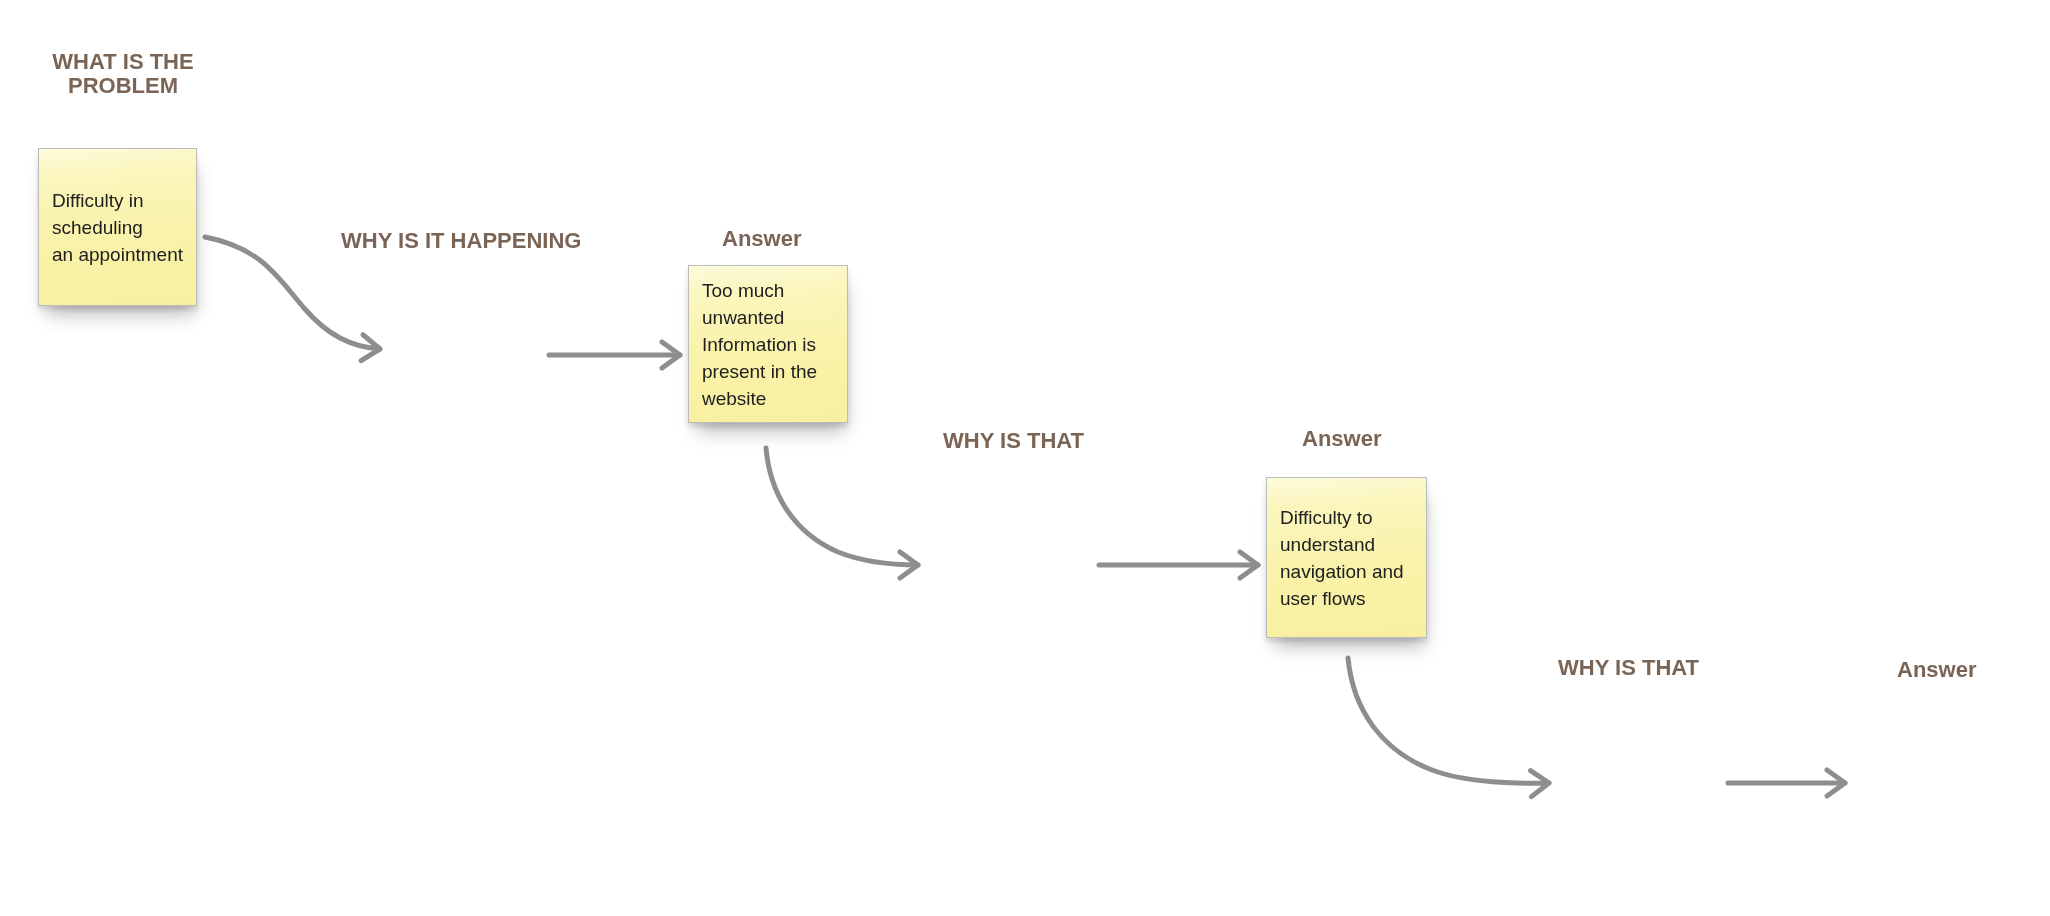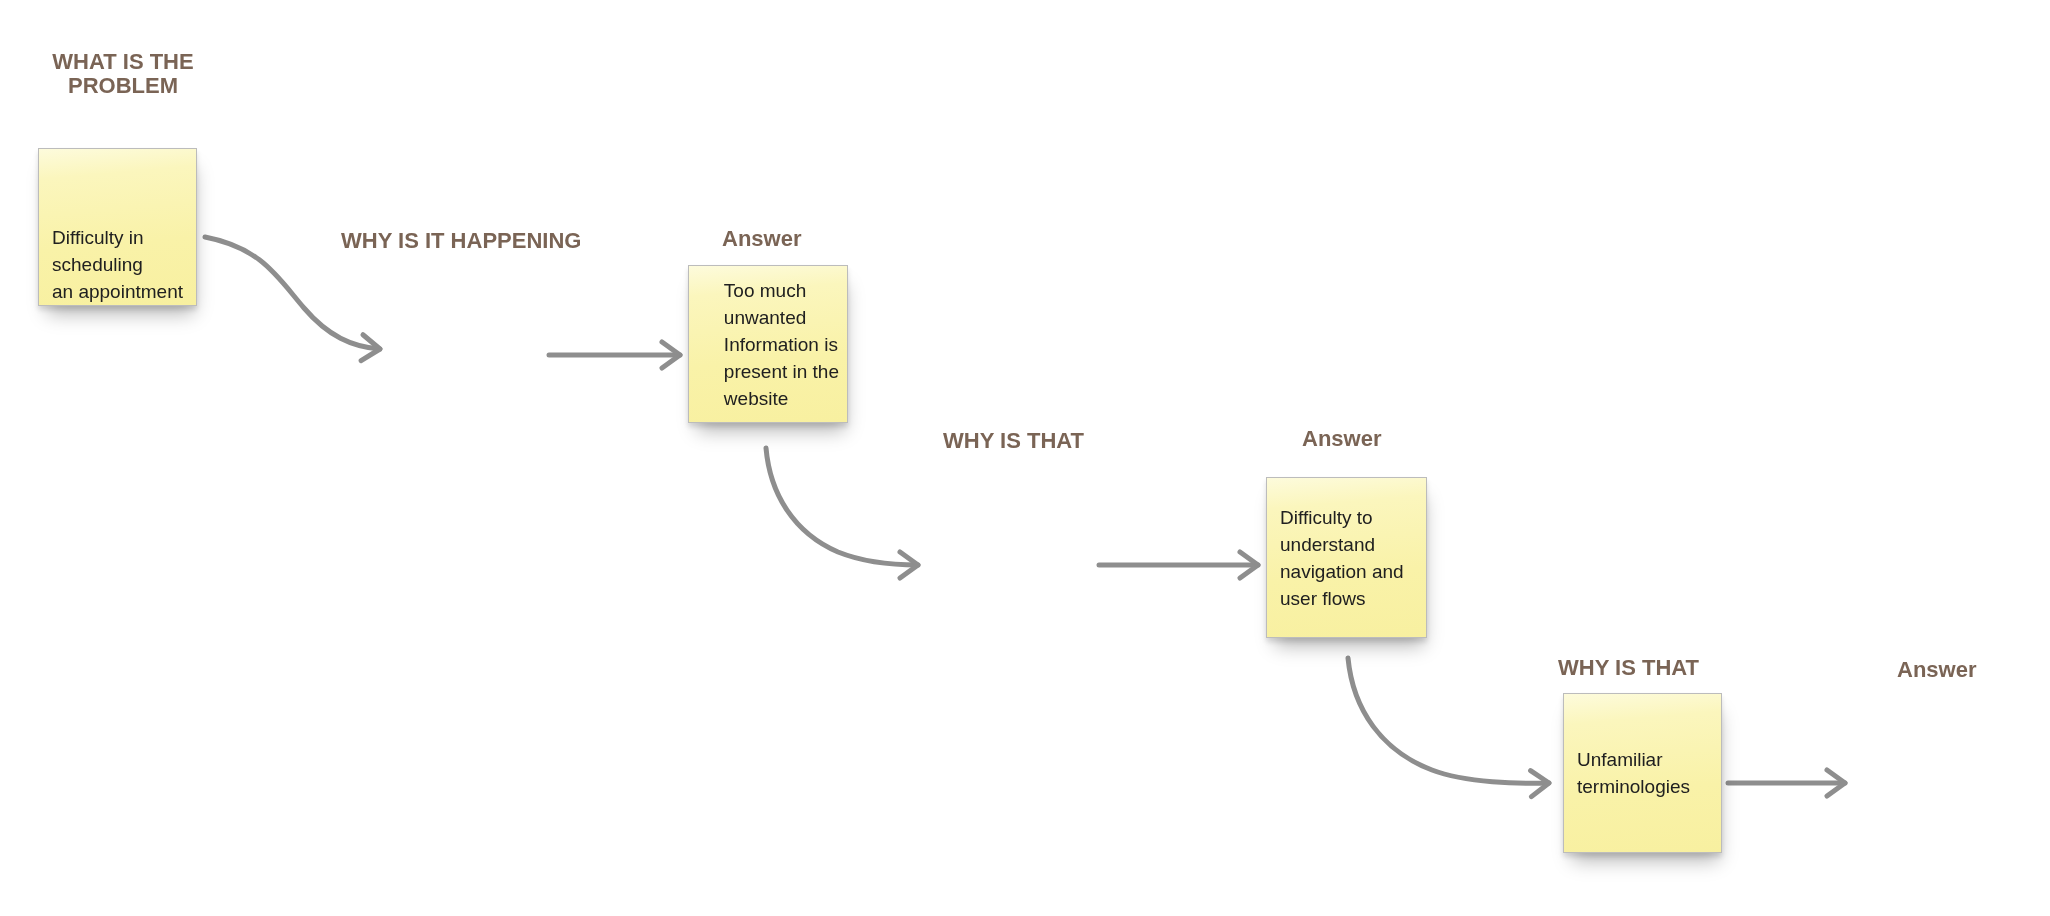--- a/index.html
+++ b/index.html
@@ -85,36 +85,32 @@
   </svg>
 
   <div class="heading centered" style="left:28px; top:50px; width:190px;">WHAT IS THE PROBLEM</div>
   <div class="heading single" style="left:341px; top:229px;">WHY IS IT HAPPENING</div>
   <div class="heading single" style="left:722px; top:227px;">Answer</div>
   <div class="heading single" style="left:943px; top:429px;">WHY IS THAT</div>
   <div class="heading single" style="left:1302px; top:427px;">Answer</div>
   <div class="heading single" style="left:1558px; top:656px;">WHY IS THAT</div>
   <div class="heading single" style="left:1897px; top:658px;">Answer</div>
 
-  <div class="note" style="left:38px; top:148px; width:159px; height:158px;align-items:flex-end;">
+  <div class="note" style="left:38px; top:148px; width:159px; height:158px;">
     <div class="note-text">Difficulty in
 scheduling
 an appointment</div>
   </div>
-  <div class="note" style="left:688px; top:265px; width:160px; height:158px;justify-content:flex-end;">
+  <div class="note" style="left:688px; top:265px; width:160px; height:158px;">
     <div class="note-text">Too much
 unwanted
 Information is
 present in the
 website</div>
   </div>
   <div class="note" style="left:1266px; top:477px; width:161px; height:161px;">
     <div class="note-text">Difficulty to
 understand
 navigation and
 user flows</div>
   </div>
-  <div class="note" style="left:1563px; top:693px; width:159px; height:160px;">
-    <div class="note-text">Unfamiliar
-terminologies</div>
-  </div>
 
 </div>
 
 </body></html>

